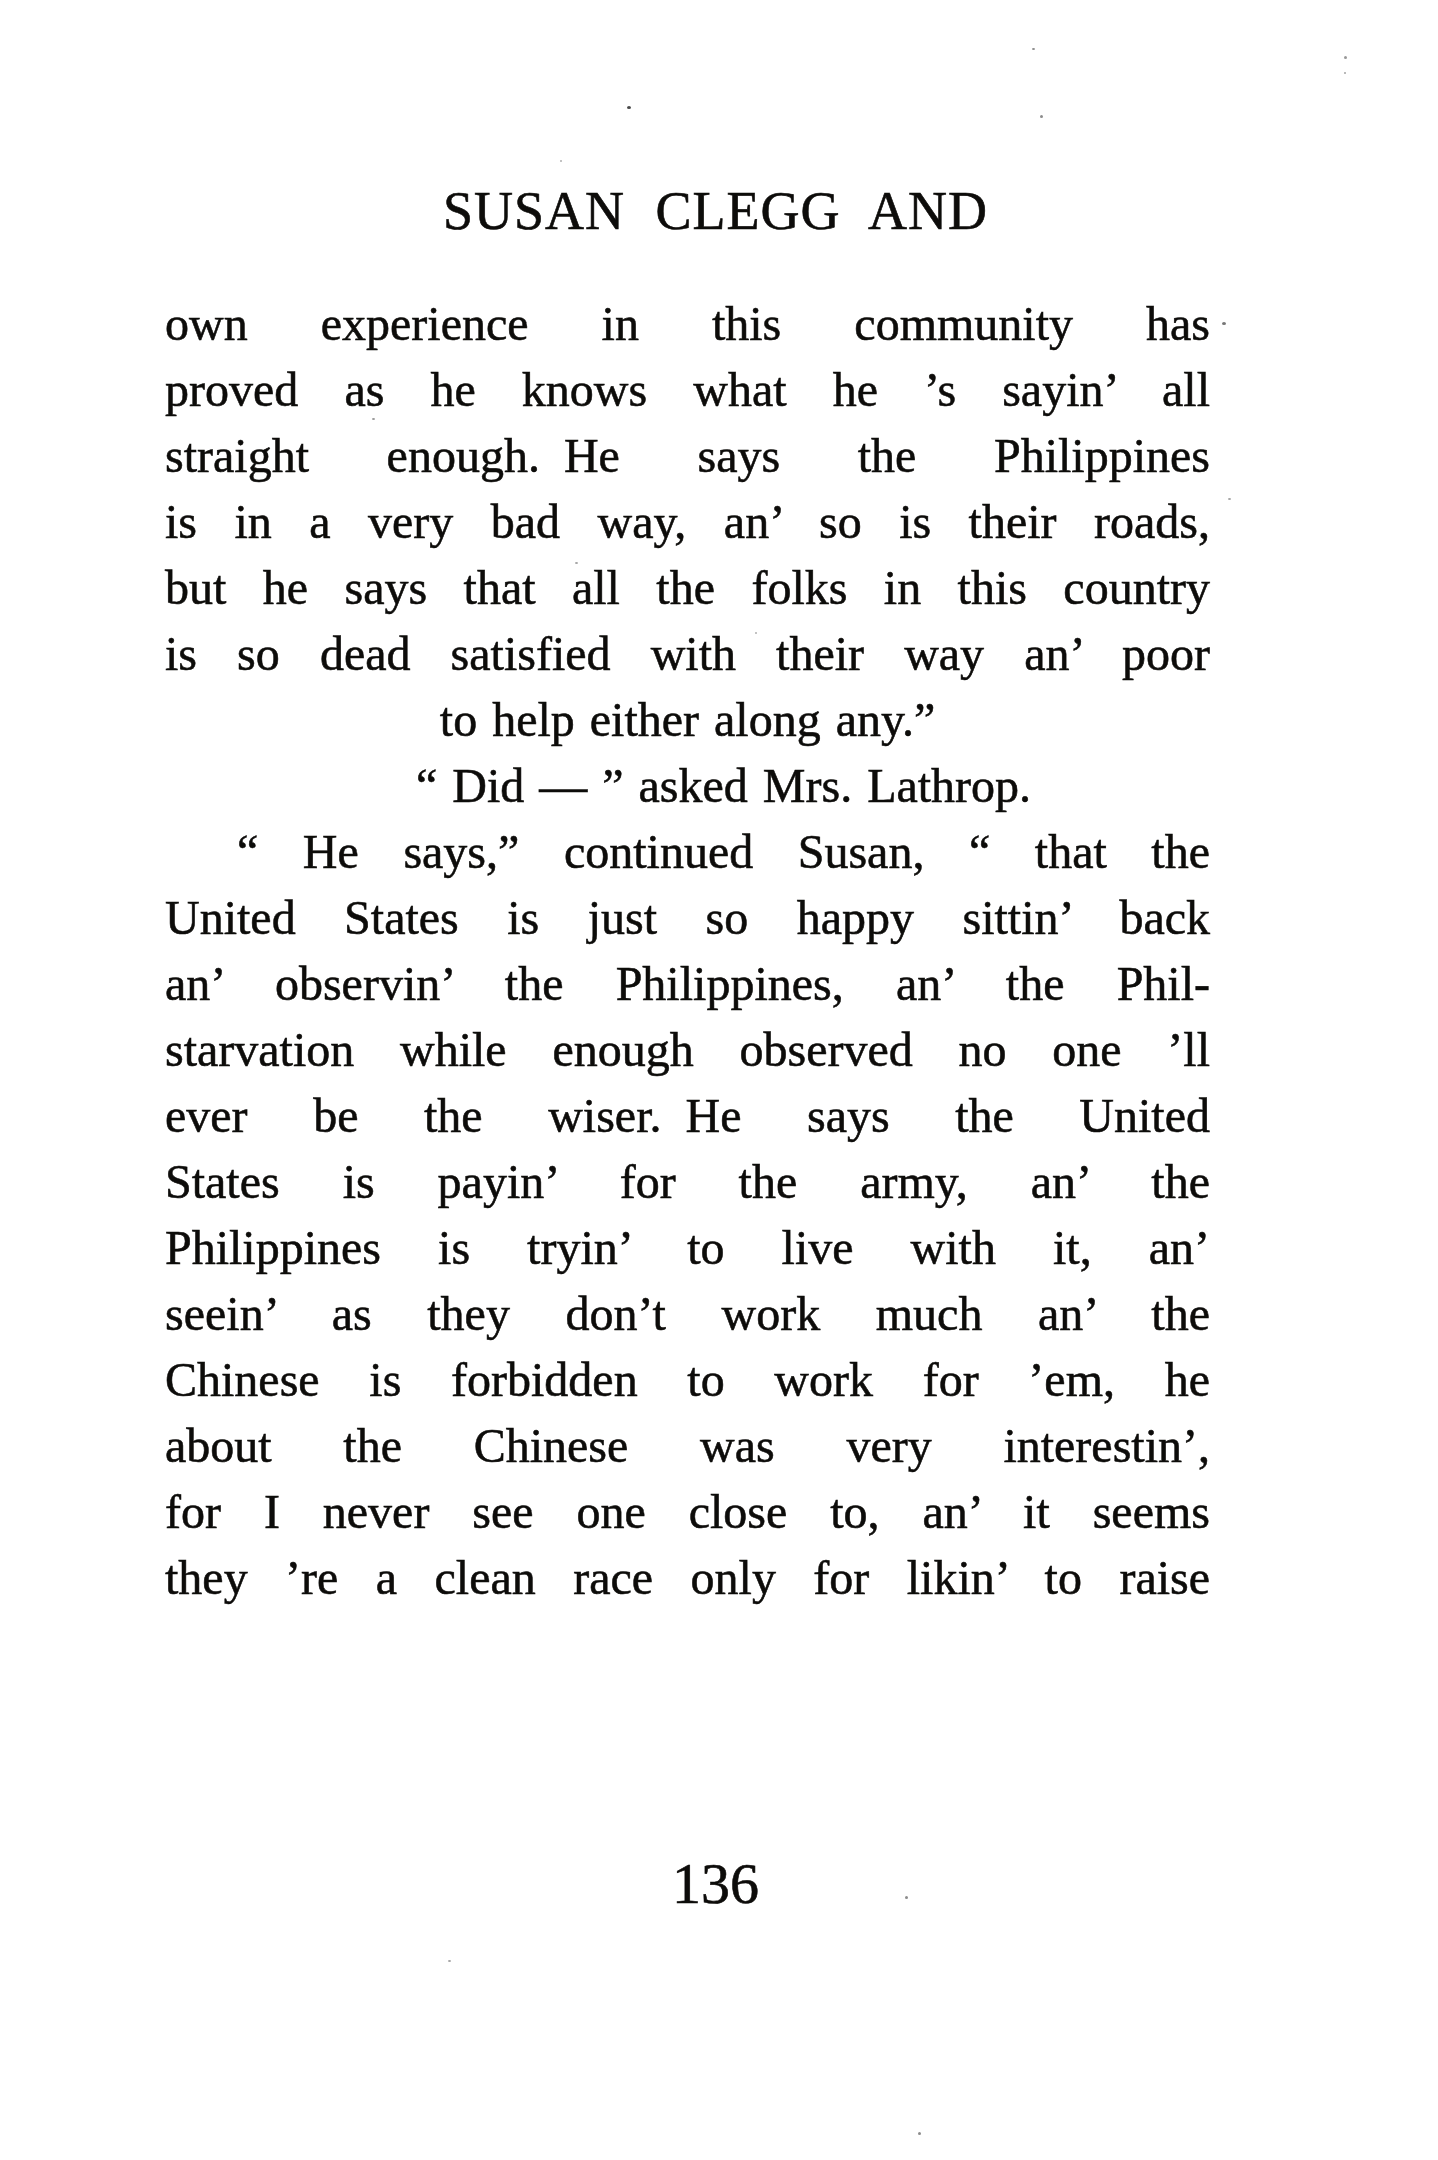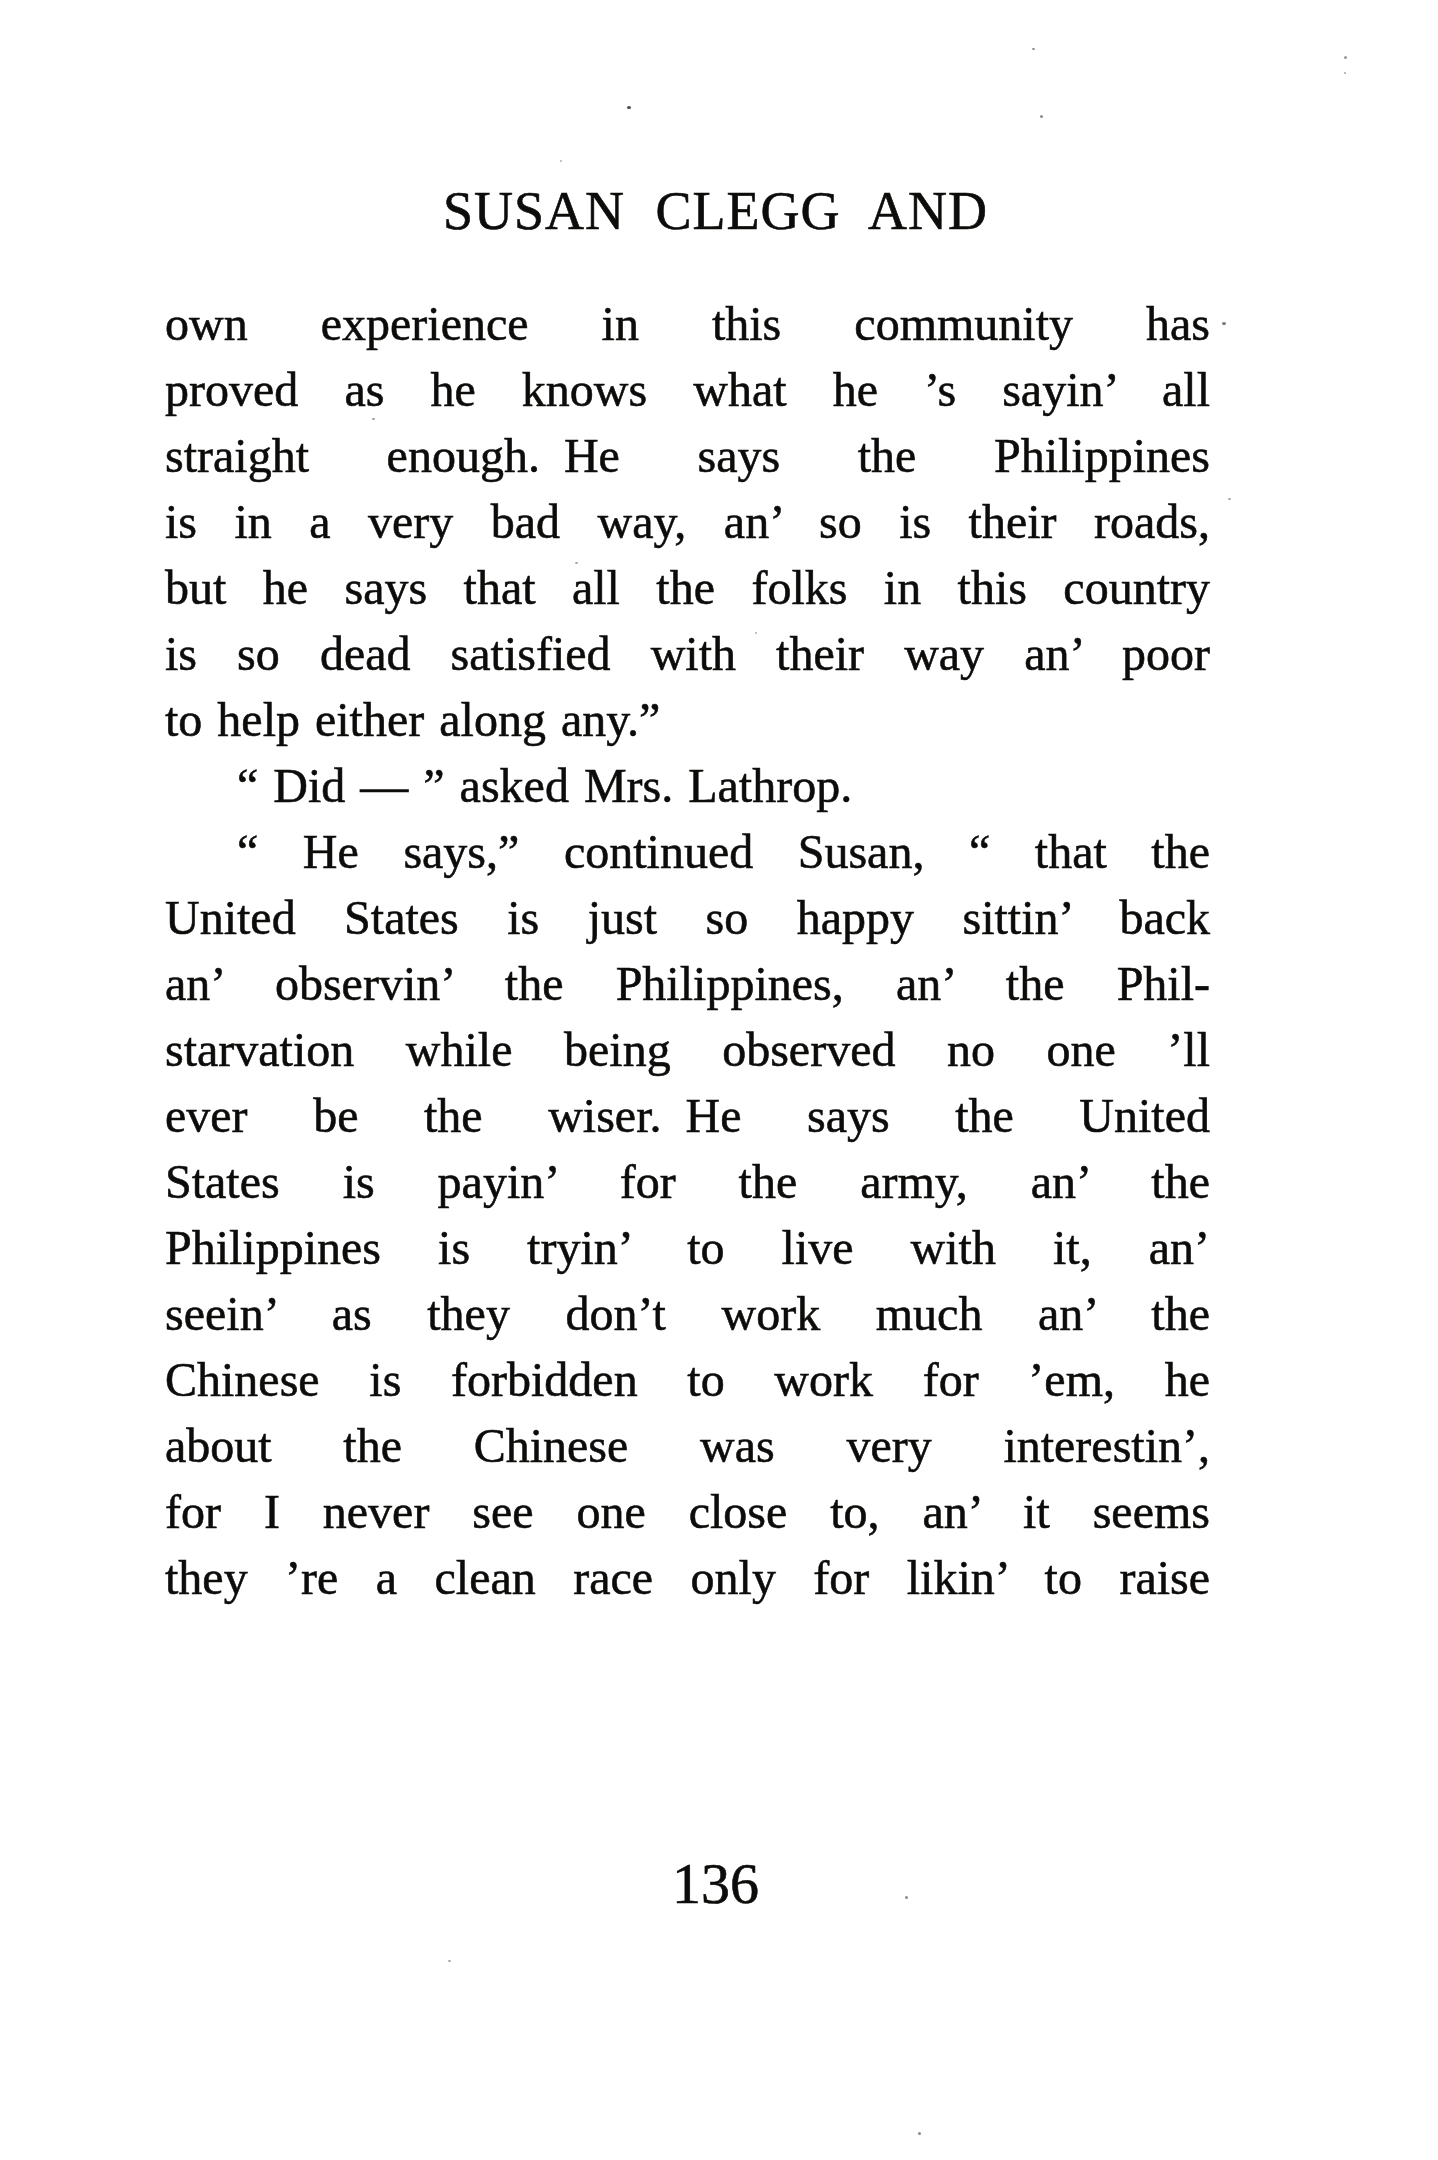--- a/index.html
+++ b/index.html
@@ -31,21 +31,21 @@
     position: absolute;
     top: 271px;
     left: 165px;
     width: 1045px;
     font-size: 48px;
     -webkit-text-stroke: 0.55px currentColor;
   }
   .line {
     height: 66px;
     line-height: 66px;
-    text-align: left;
+    text-align: center;
     word-spacing: 3px;
   }
   .line.j {
     text-align: justify;
     text-align-last: justify;
   }
   .line.ind { text-indent: 72px; }
   .folio {
     position: absolute;
     top: 1831px;
@@ -75,21 +75,21 @@
       <div class="line j">proved as he knows what he ’s sayin’ all</div>
       <div class="line j">straight enough. He says the Philippines</div>
       <div class="line j">is in a very bad way, an’ so is their roads,</div>
       <div class="line j">but he says that all the folks in this country</div>
       <div class="line j">is so dead satisfied with their way an’ poor</div>
       <div class="line">to help either along any.”</div>
       <div class="line ind">“ Did — ” asked Mrs. Lathrop.</div>
       <div class="line j ind">“ He says,” continued Susan, “ that the</div>
       <div class="line j">United States is just so happy sittin’ back</div>
       <div class="line j">an’ observin’ the Philippines, an’ the Phil-</div>
-      <div class="line j">starvation while being observed no one ’ll</div>
+      <div class="line j">starvation while enough observed no one ’ll</div>
       <div class="line j">ever be the wiser. He says the United</div>
       <div class="line j">States is payin’ for the army, an’ the</div>
       <div class="line j">Philippines is tryin’ to live with it, an’</div>
       <div class="line j">seein’ as they don’t work much an’ the</div>
       <div class="line j">Chinese is forbidden to work for ’em, he</div>
       <div class="line j">about the Chinese was very interestin’,</div>
       <div class="line j">for I never see one close to, an’ it seems</div>
       <div class="line j">they ’re a clean race only for likin’ to raise</div>
     </div>
 

